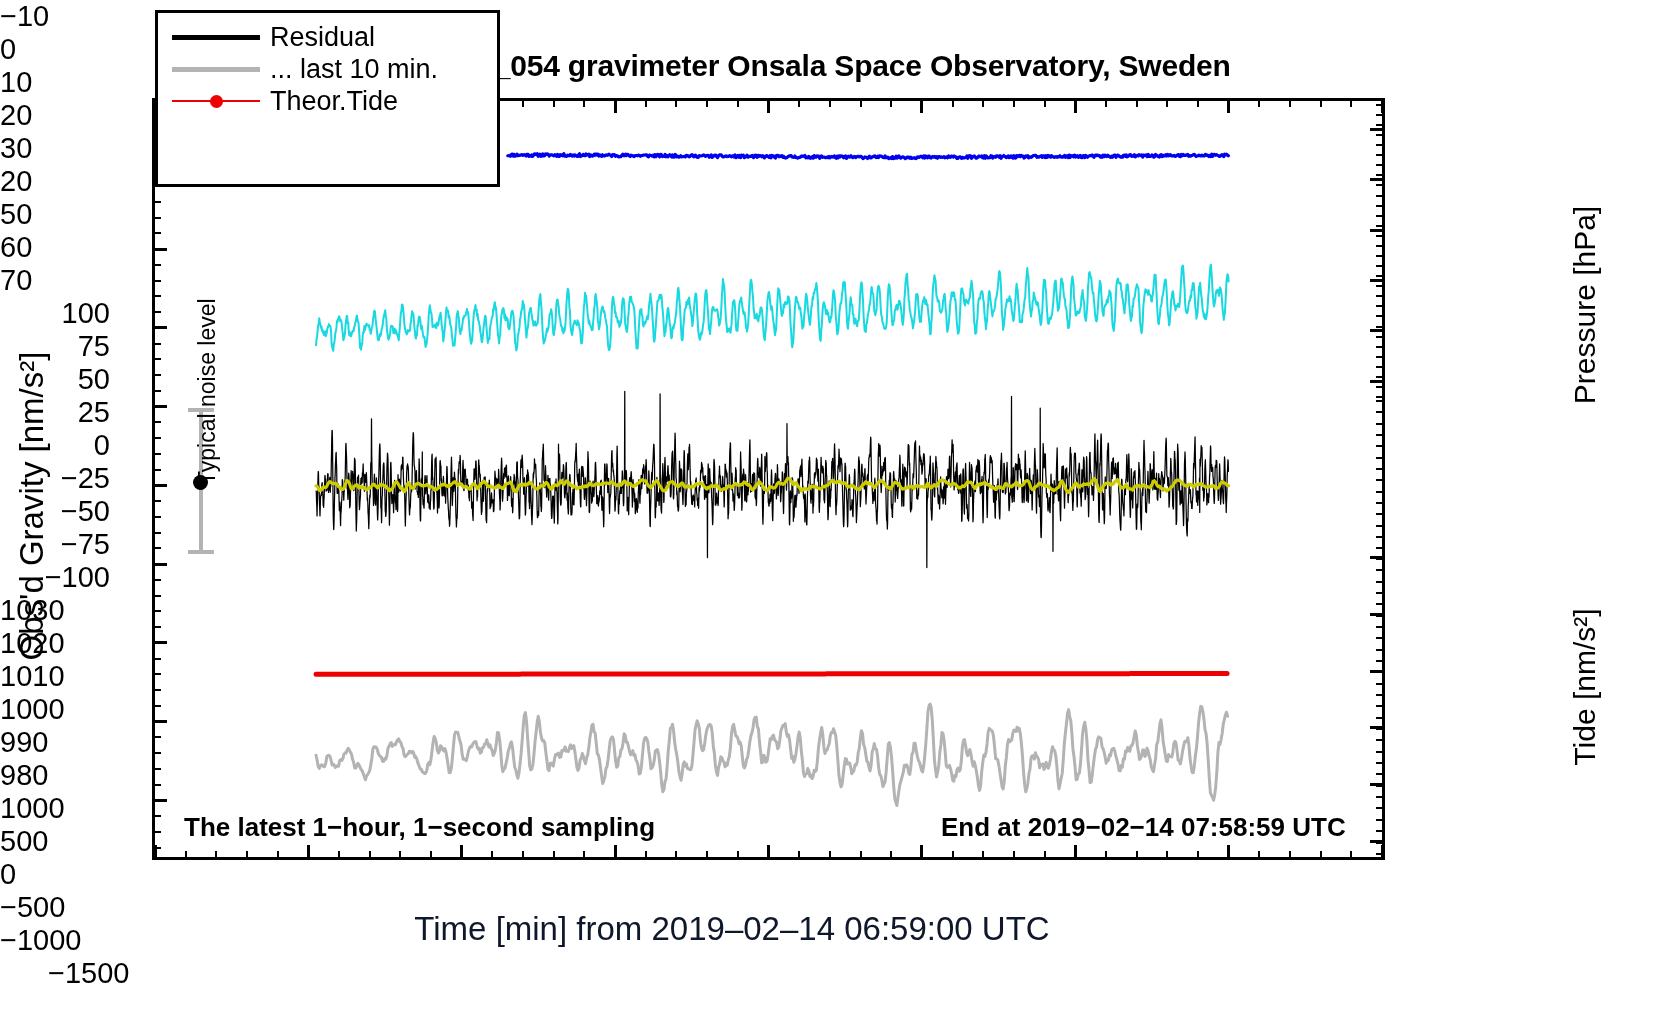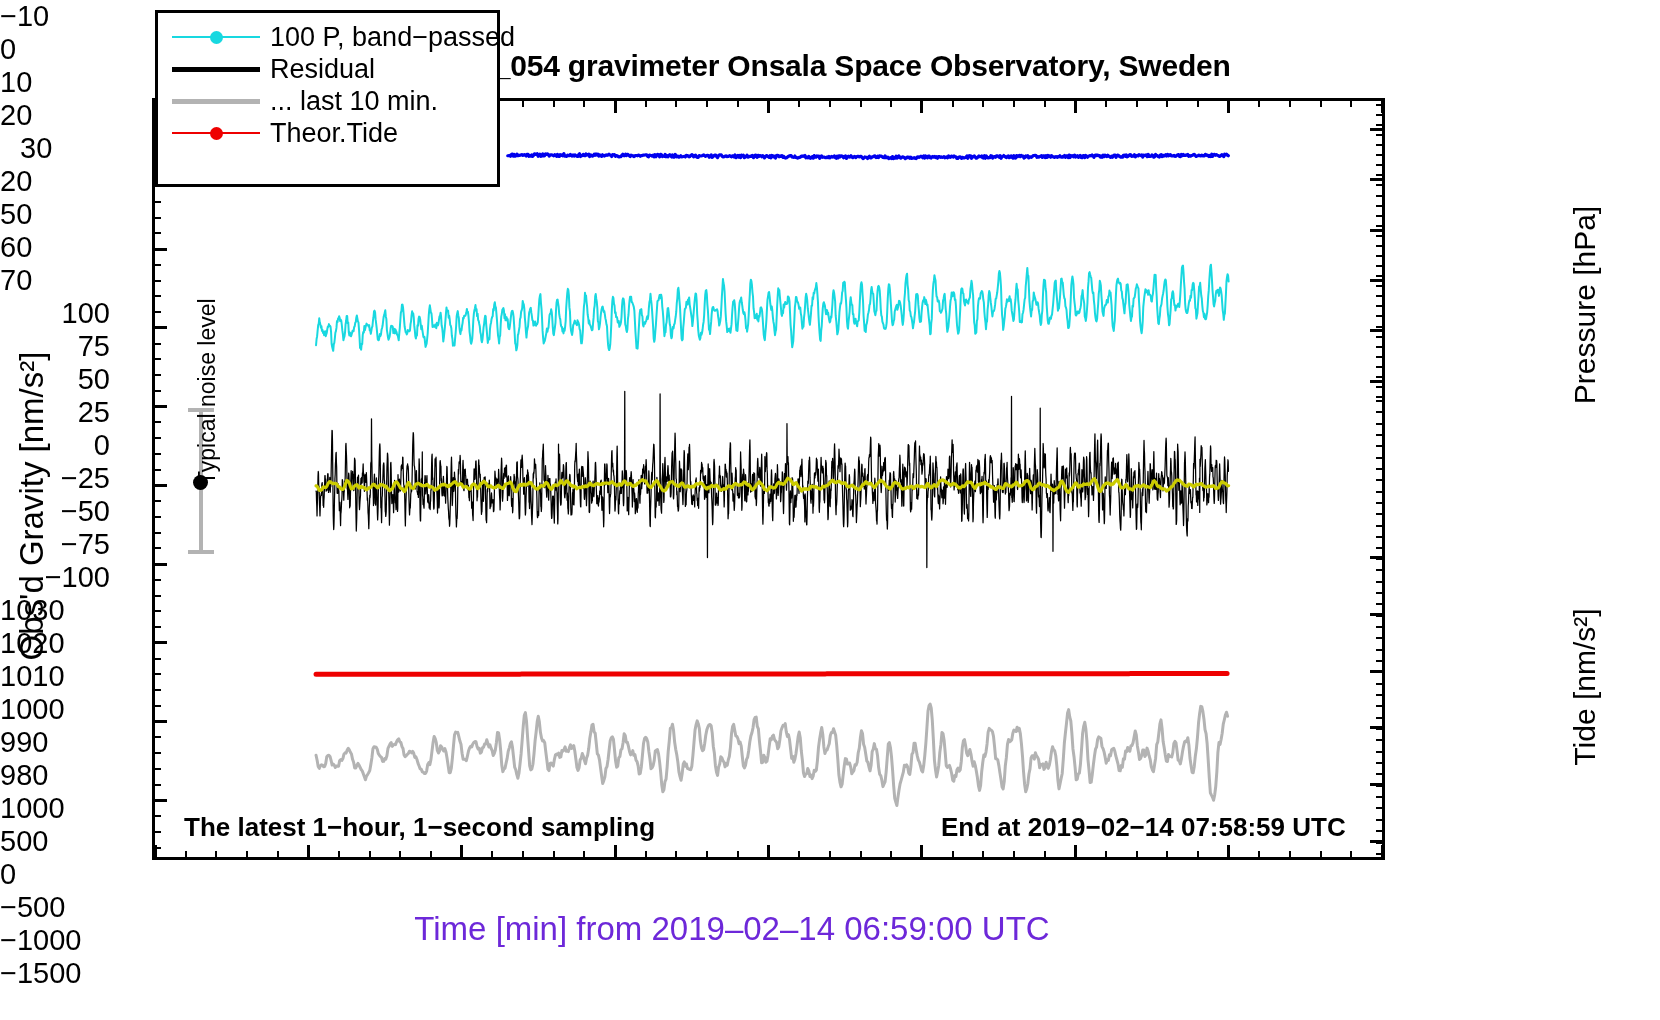--- a/index.html
+++ b/index.html
@@ -45,21 +45,21 @@
     font-family: "Liberation Sans Narrow", "Liberation Sans", sans-serif;
     letter-spacing: -0.2px;
     white-space: nowrap;
   }
   #xaxis-title {
     left: 0px;
     top: 910px;
     width: 1464px;
     text-align: center;
     font-size: 33px;
-    color: #6d28d9;
+    color: #0f172a;
     white-space: nowrap;
   }
   .vtitle {
     transform-origin: 50% 50%;
     white-space: nowrap;
     font-size: 33px;
     color: #000;
     text-align: center;
   }
   #yaxis-title-left {
@@ -237,21 +237,21 @@
       <div class="tick tick-maj-h" style="left: 306.875px; top: 98px;"></div>
       <div class="tick-label tl-x" style="left: 248.375px; top: 871px;">0</div>
       <div class="tick tick-maj-h" style="left: 460.25px; top: 845px;"></div>
       <div class="tick tick-maj-h" style="left: 460.25px; top: 98px;"></div>
       <div class="tick-label tl-x" style="left: 401.75px; top: 871px;">10</div>
       <div class="tick tick-maj-h" style="left: 613.625px; top: 845px;"></div>
       <div class="tick tick-maj-h" style="left: 613.625px; top: 98px;"></div>
       <div class="tick-label tl-x" style="left: 555.125px; top: 871px;">20</div>
       <div class="tick tick-maj-h" style="left: 767px; top: 845px;"></div>
       <div class="tick tick-maj-h" style="left: 767px; top: 98px;"></div>
-      <div class="tick-label tl-x" style="left: 708.5px; top: 871px; margin-left: 20px;">30</div>
+      <div class="tick-label tl-x" style="left: 708.5px; top: 871px;">30</div>
       <div class="tick tick-maj-h" style="left: 920.375px; top: 845px;"></div>
       <div class="tick tick-maj-h" style="left: 920.375px; top: 98px;"></div>
       <div class="tick-label tl-x" style="left: 861.875px; top: 871px;">20</div>
       <div class="tick tick-maj-h" style="left: 1073.75px; top: 845px;"></div>
       <div class="tick tick-maj-h" style="left: 1073.75px; top: 98px;"></div>
       <div class="tick-label tl-x" style="left: 1015.25px; top: 871px;">50</div>
       <div class="tick tick-maj-h" style="left: 1227.12px; top: 845px;"></div>
       <div class="tick tick-maj-h" style="left: 1227.12px; top: 98px;"></div>
       <div class="tick-label tl-x" style="left: 1168.62px; top: 871px;">60</div>
       <div class="tick tick-maj-h" style="left: 1380.5px; top: 845px;"></div>
@@ -424,21 +424,21 @@
       <div class="tick-label tl-right" style="left: 1399px; top: 538.75px;">1000</div>
       <div class="tick tick-maj-v" style="left: 1370px; top: 612.95px;"></div>
       <div class="tick-label tl-right" style="left: 1399px; top: 595.45px;">500</div>
       <div class="tick tick-maj-v" style="left: 1370px; top: 669.65px;"></div>
       <div class="tick-label tl-right" style="left: 1399px; top: 652.15px;">0</div>
       <div class="tick tick-maj-v" style="left: 1370px; top: 726.35px;"></div>
       <div class="tick-label tl-right" style="left: 1399px; top: 708.85px;">−500</div>
       <div class="tick tick-maj-v" style="left: 1370px; top: 783.05px;"></div>
       <div class="tick-label tl-right" style="left: 1399px; top: 765.55px;">−1000</div>
       <div class="tick tick-maj-v" style="left: 1370px; top: 839.75px;"></div>
-      <div class="tick-label tl-right" style="left: 1399px; top: 822.25px;">−1500</div>
+      <div class="tick-label tl-right" style="left: 1399px; top: 822.25px; padding-left: 48px;">−1500</div>
       <div class="tick tick-min-v" style="left: 1376px; top: 852.85px;"></div>
       <div class="tick tick-min-v" style="left: 1376px; top: 841.51px;"></div>
       <div class="tick tick-min-v" style="left: 1376px; top: 830.17px;"></div>
       <div class="tick tick-min-v" style="left: 1376px; top: 818.83px;"></div>
       <div class="tick tick-min-v" style="left: 1376px; top: 807.49px;"></div>
       <div class="tick tick-min-v" style="left: 1376px; top: 796.15px;"></div>
       <div class="tick tick-min-v" style="left: 1376px; top: 784.81px;"></div>
       <div class="tick tick-min-v" style="left: 1376px; top: 773.47px;"></div>
       <div class="tick tick-min-v" style="left: 1376px; top: 762.13px;"></div>
       <div class="tick tick-min-v" style="left: 1376px; top: 750.79px;"></div>
@@ -487,27 +487,20 @@
     <div id="noise-dot"></div>
     <div id="noise-label">Typical noise level</div>
   </div>
 
   <div class="abs footnote" id="footnote-left">The latest 1−hour, 1−second sampling</div>
   <div class="abs footnote" id="footnote-right">End at 2019−02−14 07:58:59 UTC</div>
 
   <div class="abs" id="legend">
       <div class="legend-row">
         <div class="legend-sym">
-          <div class="legend-line" style="background: rgb(24, 216, 224);"></div>
-          <div class="legend-dot" style="background: rgb(24, 216, 224);"></div>
-        </div>
-        <div class="legend-text">100 P, band−passed</div>
-      </div>
-      <div class="legend-row">
-        <div class="legend-sym">
           <div class="legend-line thick" style="background: rgb(0, 0, 0);"></div>
         </div>
         <div class="legend-text">Residual</div>
       </div>
       <div class="legend-row">
         <div class="legend-sym">
           <div class="legend-line thick" style="background: rgb(179, 179, 179);"></div>
         </div>
         <div class="legend-text">... last 10 min.</div>
       </div>

